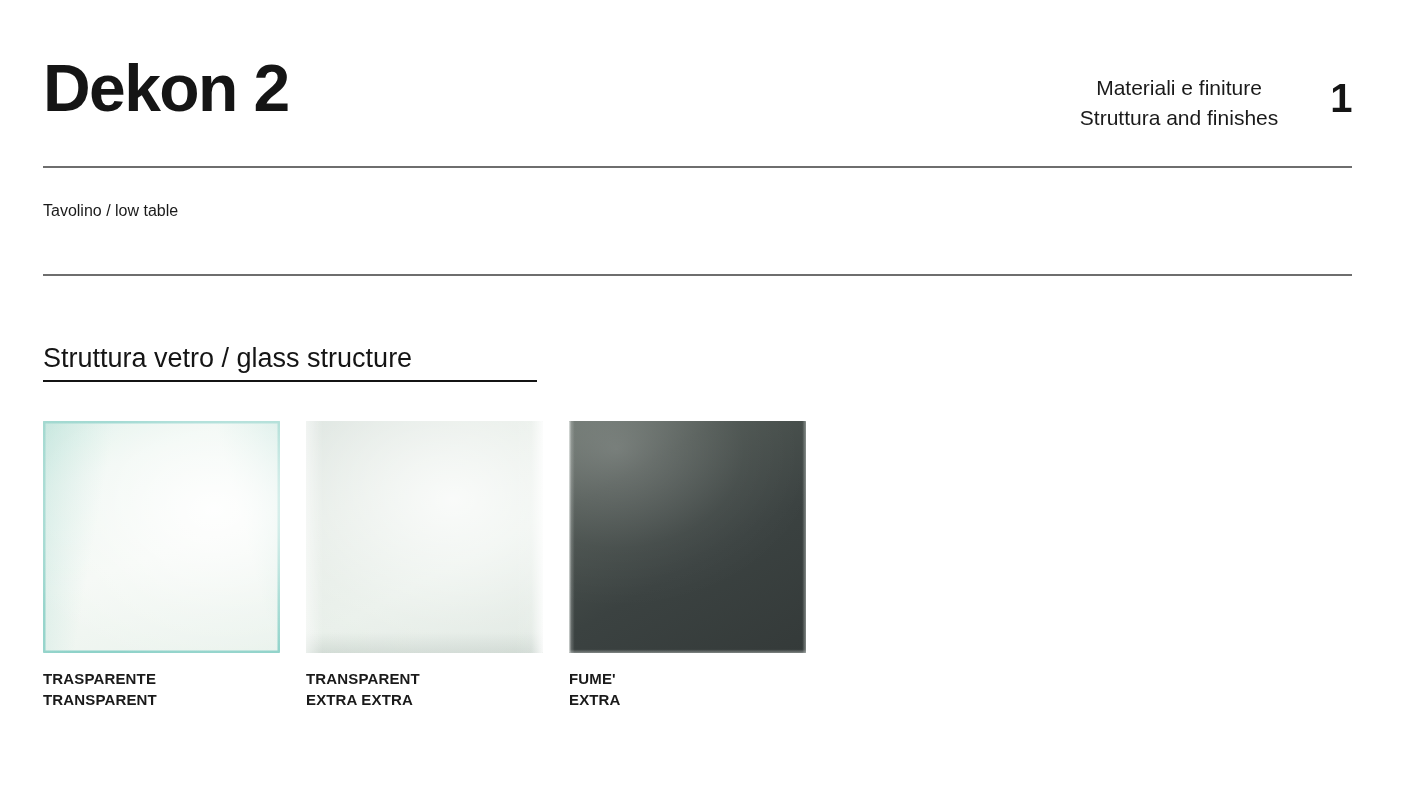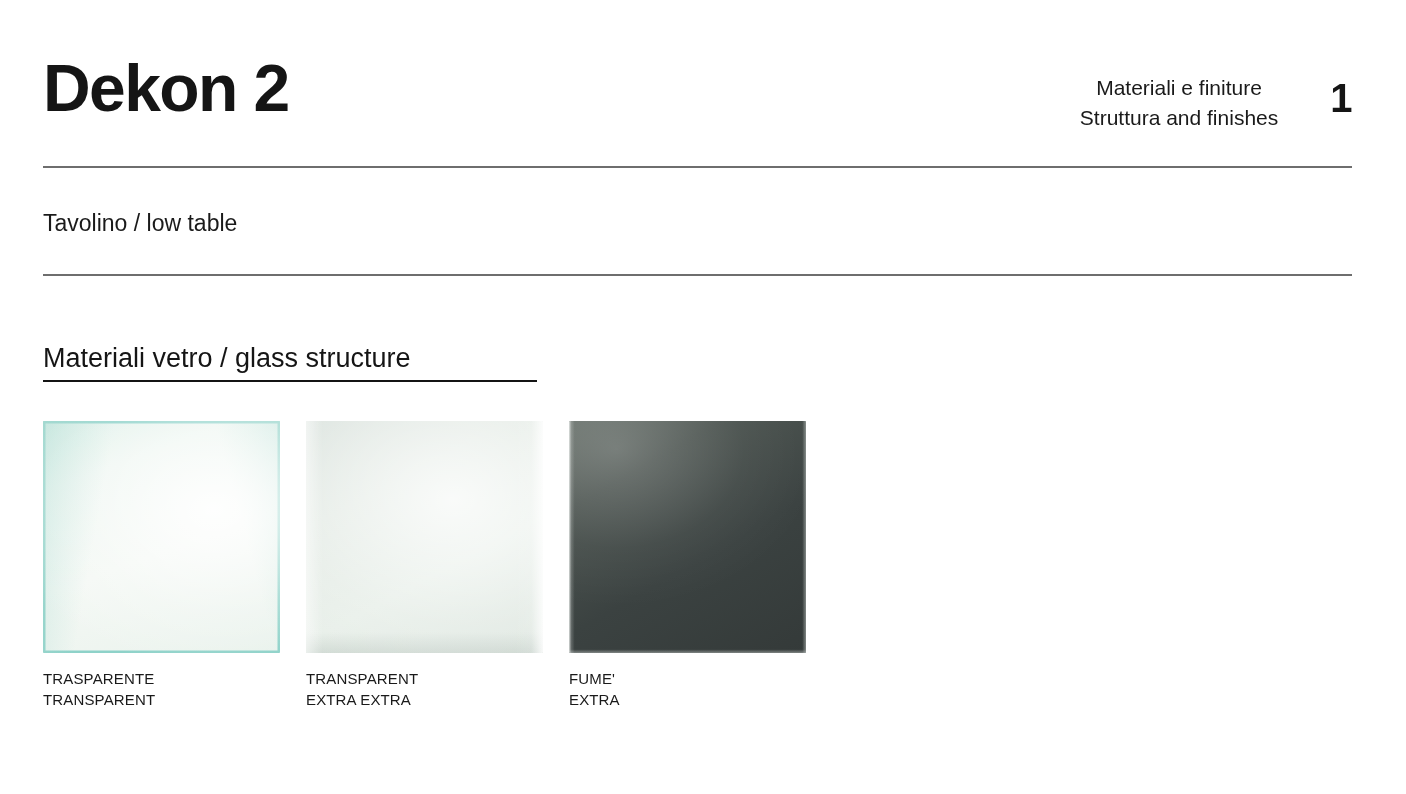--- a/index.html
+++ b/index.html
@@ -74,22 +74,22 @@
     height: 2px;
     background: #6e6e6e;
   }
   .rule-top { top: 166px; }
   .rule-mid { top: 274px; }
 
   
   .subtitle {
     position: absolute;
     left: 43px;
-    top: 208px;
-    font-size: 23px;
+    top: 196px;
+    font-size: 16px;
     font-weight: 400;
     line-height: 30px;
     color: #1a1a1a;
     white-space: nowrap;
   }
 
   
   .section-head {
     position: absolute;
     left: 43px;
@@ -176,21 +176,21 @@
       radial-gradient(ellipse 120% 95% at 20% 12%, rgba(255,255,255,0.22) 0%, rgba(255,255,255,0.04) 45%, rgba(255,255,255,0) 72%),
       linear-gradient(90deg, rgba(226,230,228,0.95) 0%, rgba(226,230,228,0.25) 0.9%, rgba(255,255,255,0) 2.4%),
       linear-gradient(270deg, rgba(190,196,193,0.55) 0%, rgba(255,255,255,0) 1.6%),
       linear-gradient(0deg, rgba(200,206,203,0.5) 0%, rgba(255,255,255,0) 1.6%);
   }
 
   .swatch-label {
     margin-top: 15px;
     font-size: 15px;
     line-height: 21px;
-    font-weight: 400;
+    font-weight: 700;
     letter-spacing: 0.15px;
     color: #1a1a1a;
     white-space: nowrap;
   }
   .swatch-label .ln {
     display: block;
   }
 </style>
 </head>
 <body>
@@ -209,21 +209,21 @@
     </div>
   </div>
 
   <div class="rule rule-top"></div>
 
   <div class="subtitle">Tavolino / low table</div>
 
   <div class="rule rule-mid"></div>
 
   <div class="section-head">
-    <div class="section-title">Materiali vetro / glass structure</div>
+    <div class="section-title">Struttura vetro / glass structure</div>
     <div class="section-underline"></div>
   </div>
 
   <div class="swatch-row">
 
     <div class="swatch-cell c1">
       <div class="swatch sw-trasparente">
         <div class="sheen"></div>
       </div>
       <div class="swatch-label">

